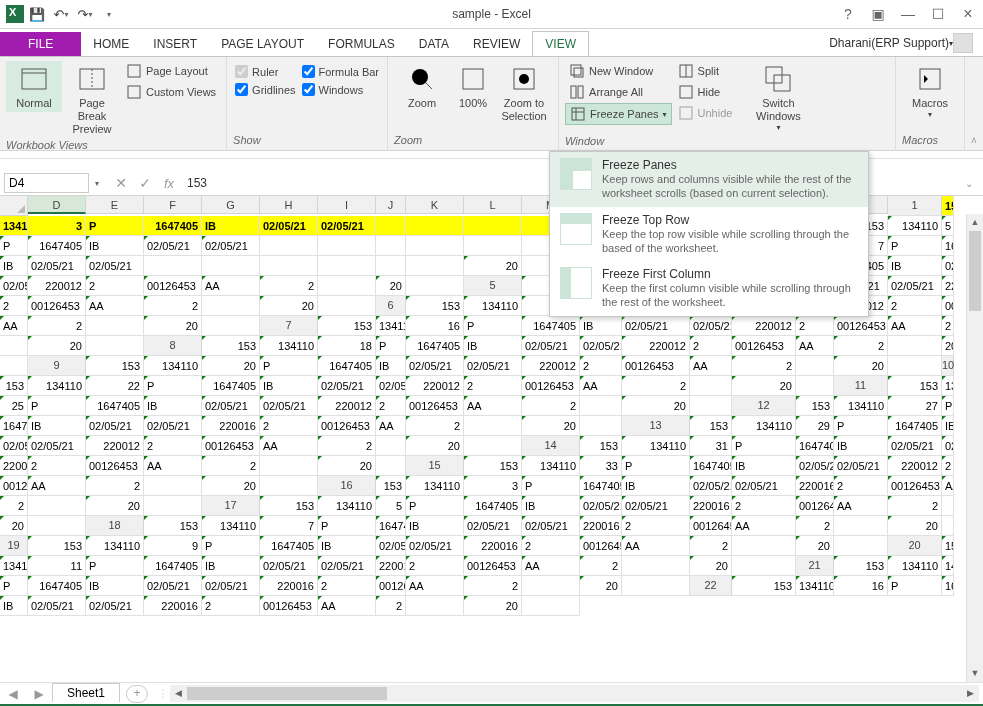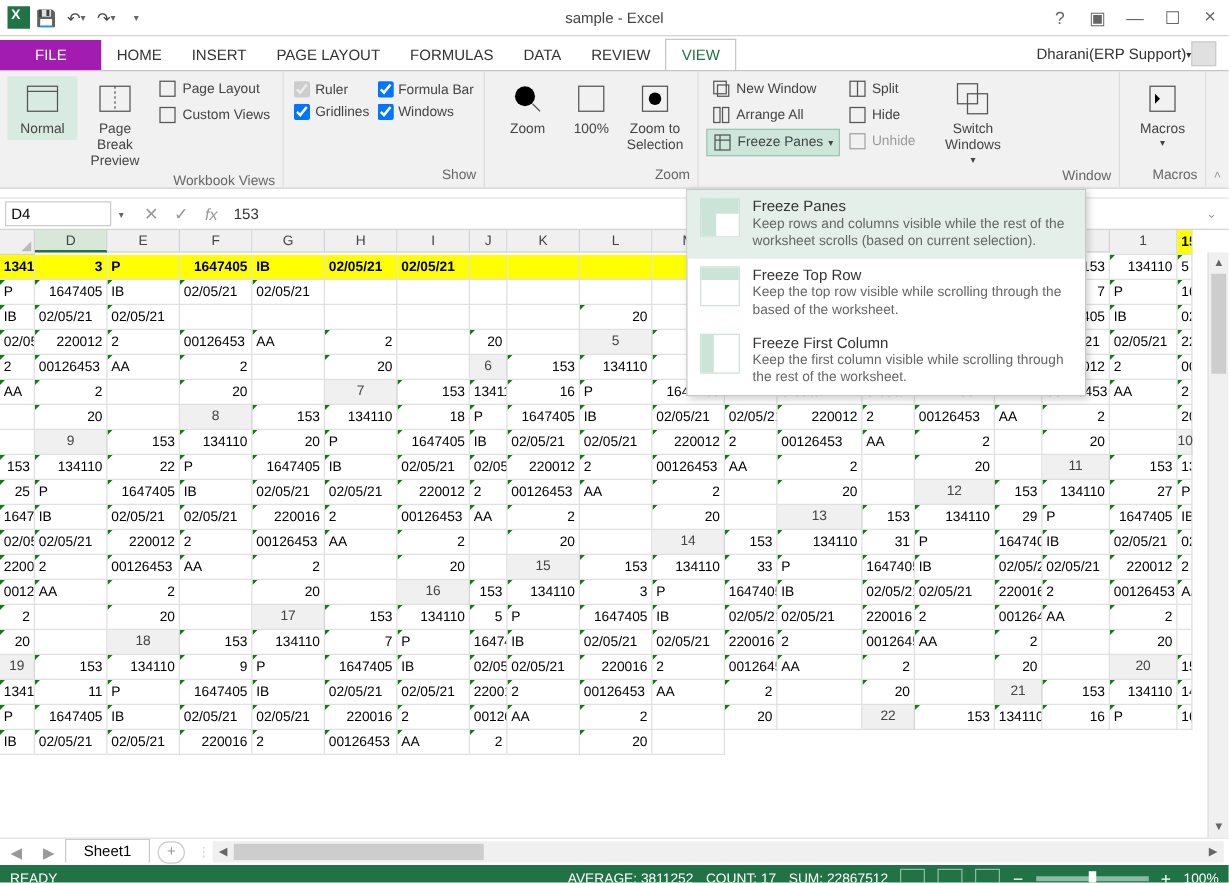--- a/index.html
+++ b/index.html
@@ -22,33 +22,33 @@
 .tabs .tab { padding: 5px 12px; font-size: 12px; color: #333; cursor: pointer; }
 .tabs .tab-file { background: #a21caf; color: #fff; padding: 5px 28px; }
 .tabs .tab-active { color: #217346; border: 1px solid #c6c6c6; border-bottom: none; background: #fff; position: relative; z-index: 2; text-align: right; }
 .tabs .user-area { margin-left: auto; padding: 3px 10px; font-size: 12px; color: #333; display: flex; align-items: center; gap: 0; }
 .tabs .user-avatar { width: 20px; height: 20px; background: #e0e0e0; border: 1px solid #ccc; }
 
 
 .ribbon { height: 95px; background: #f1f1f1; border-top: 1px solid #c6c6c6; border-bottom: 1px solid #d4d4d4; position: relative; z-index: 1; display: flex; }
 .ribbon-group { border-right: 1px solid #ddd; padding: 4px 6px 2px 6px; display: flex; flex-direction: column; }
 .ribbon-group-content { flex: 1; display: flex; align-items: flex-start; gap: 2px; }
-.ribbon-group-label { text-align: right; font-size: 11px; color: #666; padding-bottom: 2px; }
+.ribbon-group-label { text-align: left; font-size: 11px; color: #666; padding-bottom: 2px; font-style: italic; }
 .ribbon-big-btn { width: 56px; display: flex; flex-direction: column; align-items: center; padding: 2px; font-size: 11px; color: #444; text-align: center; line-height: 1.2; }
 .ribbon-big-btn.active { background: #d8ebe1; }
 .ribbon-big-icon { width: 32px; height: 32px; margin-bottom: 2px; }
 .ribbon-small-btn { display: flex; align-items: center; gap: 4px; padding: 2px 4px; font-size: 11px; color: #444; }
 .ribbon-small-btn .sm-icon { width: 16px; height: 16px; }
 .ribbon-col { display: flex; flex-direction: column; gap: 1px; }
 .ribbon-chk { display: flex; align-items: flex-end; gap: 4px; font-size: 11px; color: #444; padding: 2px; }
 .ribbon-chk input { width: 13px; height: 13px; }
 .ribbon-small-btn.pressed { background: #cde6da; border: 1px solid #9cc6b2; }
 
 
-.formula-row { height: 25px; display: flex; align-items: center; border-bottom: 1px solid #d4d4d4; background: #fff; }
+.formula-row { height: 25px; display: flex; align-items: center; border-bottom: 1px solid #d4d4d4; background: #fff; margin-top: 12px; }
 .name-box { width: 85px; height: 20px; border: 1px solid #ccc; margin-left: 4px; font-size: 12px; padding: 1px 4px; display: flex; align-items: center; }
 .name-box-dd { font-size: 8px; color: #666; padding-left: 6px; }
 .fb-btn { width: 24px; text-align: center; color: #999; font-size: 14px; }
 .fb-fx { font-style: italic; color: #999; font-size: 13px; }
 .fb-input { flex: 1; font-size: 12px; padding: 1px 6px; color: #333; }
 .fb-expand { width: 18px; color: #999; font-size: 10px; }
 
 
 .spacer-row { height: 8px; border-bottom: 1px solid #e0e0e0; }
 

